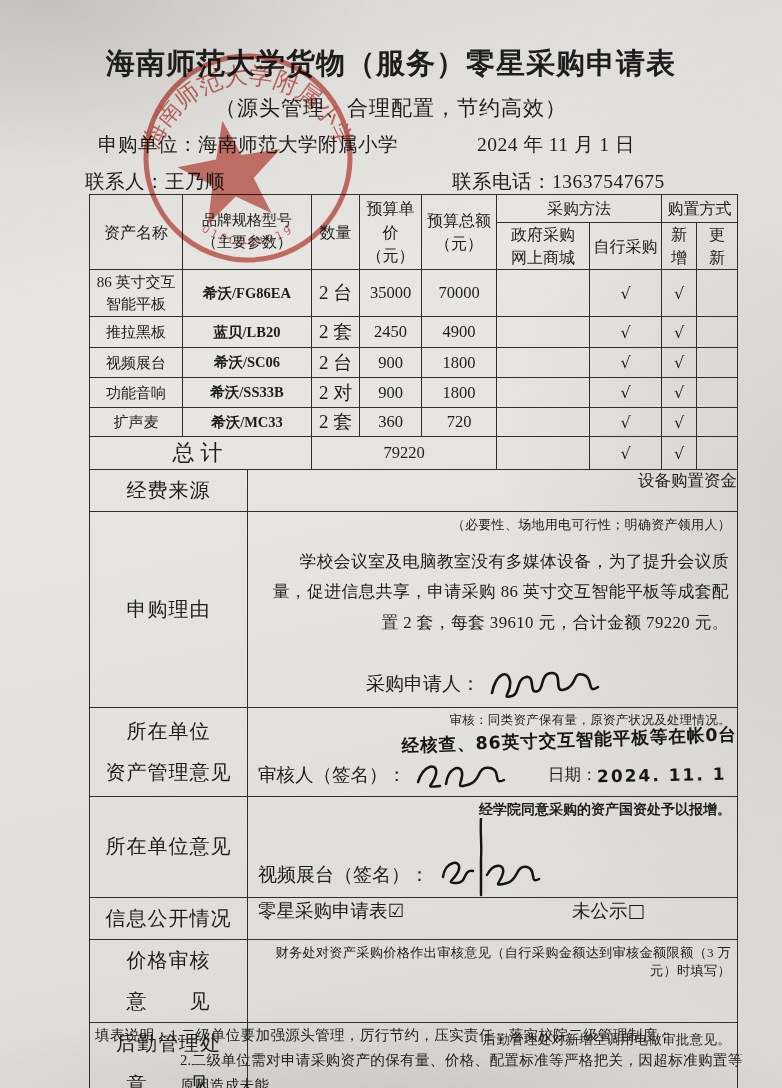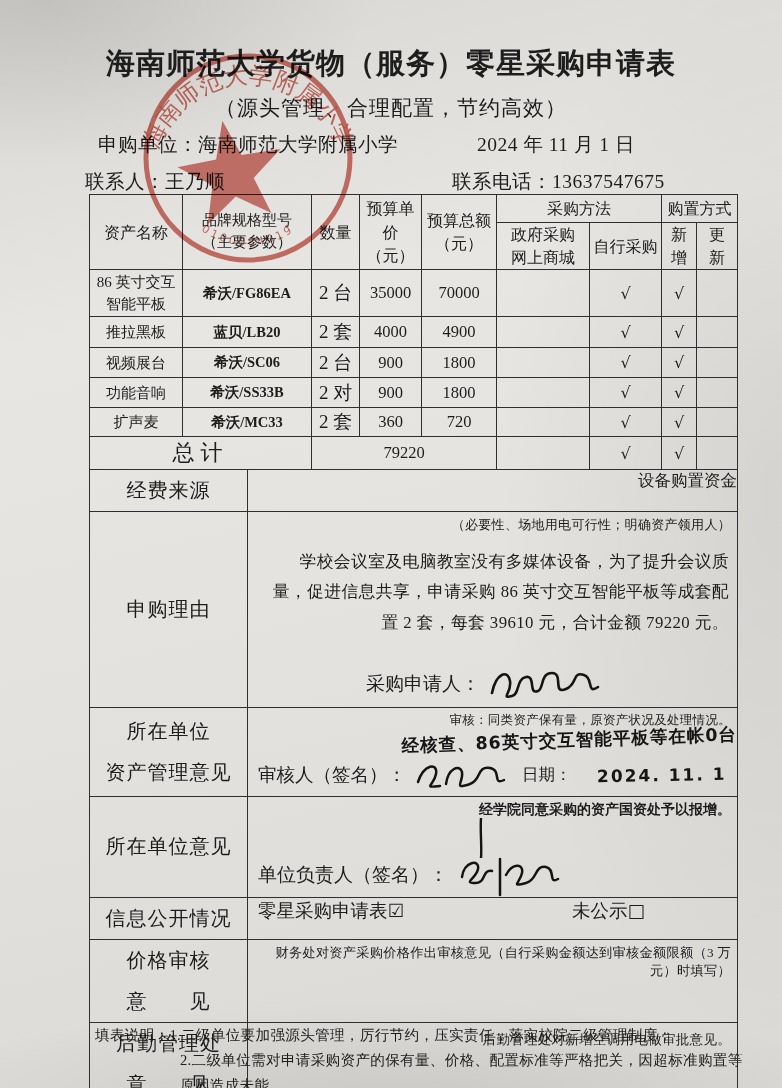--- a/index.html
+++ b/index.html
@@ -49,21 +49,21 @@
   .funding-val{ text-align:center; font-size:16.5px; height:32px; }
   .reason-text{ font-size:16.8px; line-height:1.82; text-indent:2em;
     margin:13px 8px 0 10px; letter-spacing:.4px; }
   .signer{ display:flex; align-items:center; font-size:19px; }
   .signer-reason{ margin:22px 0 0 118px; }
   .signer-unit{ margin:34px 0 0 10px; }
   .hand{ font-family:"DejaVu Sans","Liberation Sans",sans-serif; color:#161616; }
   .hw-line{ font-size:17.5px; font-weight:600; transform:rotate(-2deg);
     margin:1px 0 0 34px; letter-spacing:1px; }
   .mgmt-sign-row{ display:flex; align-items:center; margin:2px 10px 0 10px; font-size:18.5px; }
-  .mgmt-date{ margin-left:auto; display:flex; align-items:center; font-size:16.5px;gap:26px; }
+  .mgmt-date{ margin-left:auto; display:flex; align-items:center; font-size:16.5px; }
   .hw-date{ font-size:17px; font-weight:600; transform:rotate(-1deg); letter-spacing:2px; }
   .disclosure-row{ display:flex; align-items:center; height:100%; font-size:18.5px;
     padding-left:10px; }
   .disc-right{ margin-left:168px; }
   .box-glyph{ font-family:"DejaVu Sans",sans-serif; }
   .sig{ display:inline-block; vertical-align:middle; margin-left:6px; }
   .stamp{ position:absolute; left:138px; top:48px; width:222px; height:222px;
     opacity:.82; mix-blend-mode:multiply; pointer-events:none; }
   .stray-stroke{ position:absolute; left:478px; top:818px; width:6px; height:40px; }
   .footer{ position:absolute; left:95px; top:1023px; width:652px;
@@ -129,21 +129,21 @@
         <td class="num">70000</td>
         <td class="chk"></td>
         <td class="chk">√</td>
         <td class="chk">√</td>
         <td class="chk"></td>
       </tr>
       <tr class="r2">
         <td class="name">推拉黑板</td>
         <td class="brand">蓝贝/LB20</td>
         <td class="qty">2 套</td>
-        <td class="num">4000</td>
+        <td class="num">2450</td>
         <td class="num">4900</td>
         <td class="chk"></td>
         <td class="chk">√</td>
         <td class="chk">√</td>
         <td class="chk"></td>
       </tr>
       <tr class="r3">
         <td class="name">视频展台</td>
         <td class="brand">希沃/SC06</td>
         <td class="qty">2 台</td>
@@ -226,21 +226,21 @@
               <span class="hand hw-date">2024. 11. 1</span>
             </span>
           </div>
         </td>
       </tr>
       <tr style="height:76px">
         <td class="label">所在单位意见</td>
         <td class="content">
           <div class="bold-note">经学院同意采购的资产国资处予以报增。</div>
           <div class="signer signer-unit">
-            <span>单位负责人（签名）：</span>
+            <span>视频展台（签名）：</span>
             <svg class="sig" width="110" height="44" viewBox="0 0 110 44">
               <path d="M8 24 C10 8 26 6 24 16 C22 26 8 30 22 30 C32 30 28 16 38 18 M46 6 C46 18 46 30 46 42 M52 22 C58 10 70 10 68 20 C66 30 56 34 72 30 C84 27 80 12 92 14 C102 16 94 32 104 26" fill="none" stroke="#141414" stroke-width="2.5" stroke-linecap="round"></path>
             </svg>
           </div>
         </td>
       </tr>
       <tr style="height:39px">
         <td class="label">信息公开情况</td>
         <td class="content">
           <div class="disclosure-row">

